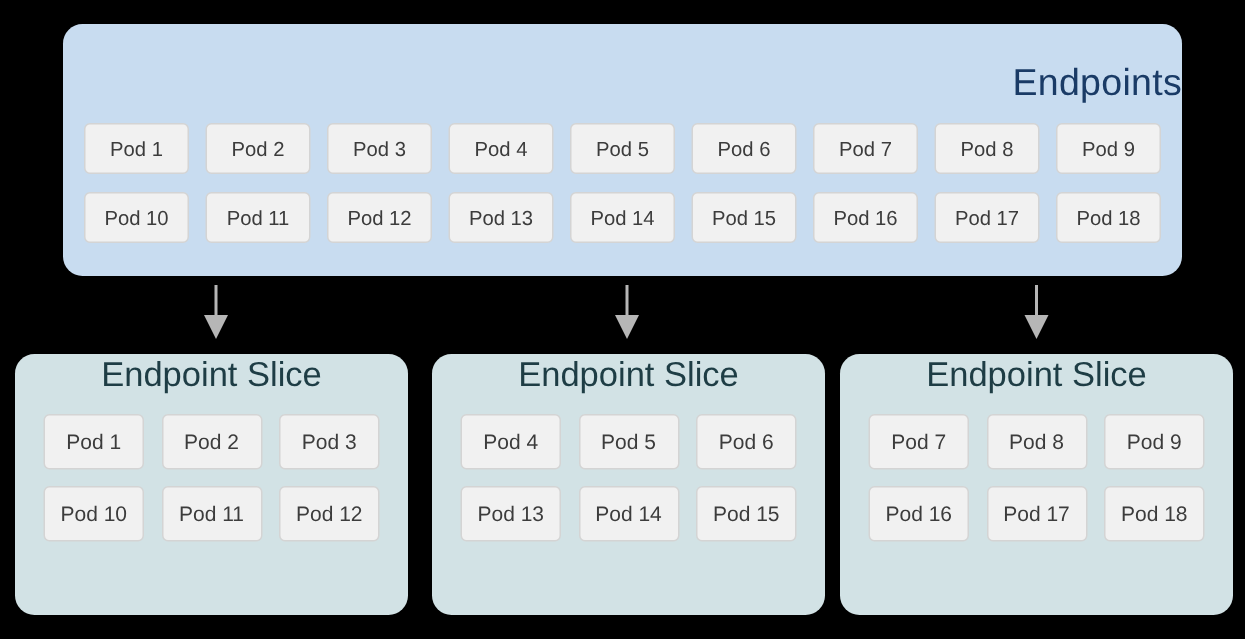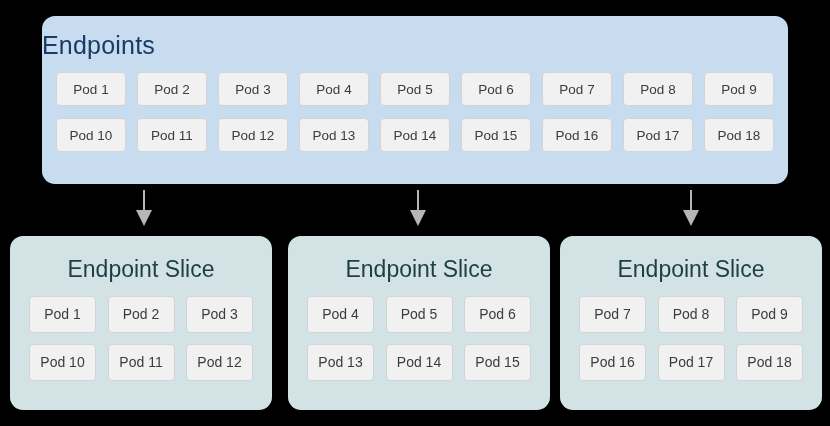--- a/index.html
+++ b/index.html
@@ -20,26 +20,26 @@
     position: absolute;
     left: 42px;
     top: 16px;
     width: 746px;
     height: 168px;
     background: #c8dcf0;
     border-radius: 13px;
     box-sizing: border-box;
   }
   #endpoints-title {
-    text-align: left;
+    text-align: right;
     color: #1a3b66;
     font-size: 25px;
     font-weight: 400;
     letter-spacing: 0.2px;
-    padding-top: 14px;
+    padding-top: 24px;
     line-height: 1.2;
   }
   .endpoint-rows {
     padding: 12px 14px 0 14px;
   }
   .endpoint-row {
     display: flex;
     justify-content: space-between;
     margin-bottom: 12px;
   }
@@ -107,21 +107,21 @@
   }
   #slice-panel-1 { left: 10px; }
   #slice-panel-2 { left: 288px; }
   #slice-panel-3 { left: 560px; }
 
   .slice-title {
     text-align: center;
     color: #1e3d45;
     font-size: 23px;
     font-weight: 400;
-    padding-top: 20px;
+    padding-top: 0;
     line-height: 1.2;
   }
   .slice-rows {
     padding: 12px 19px 0 19px;
   }
   .slice-row {
     display: flex;
     justify-content: space-between;
     margin-bottom: 11px;
   }

